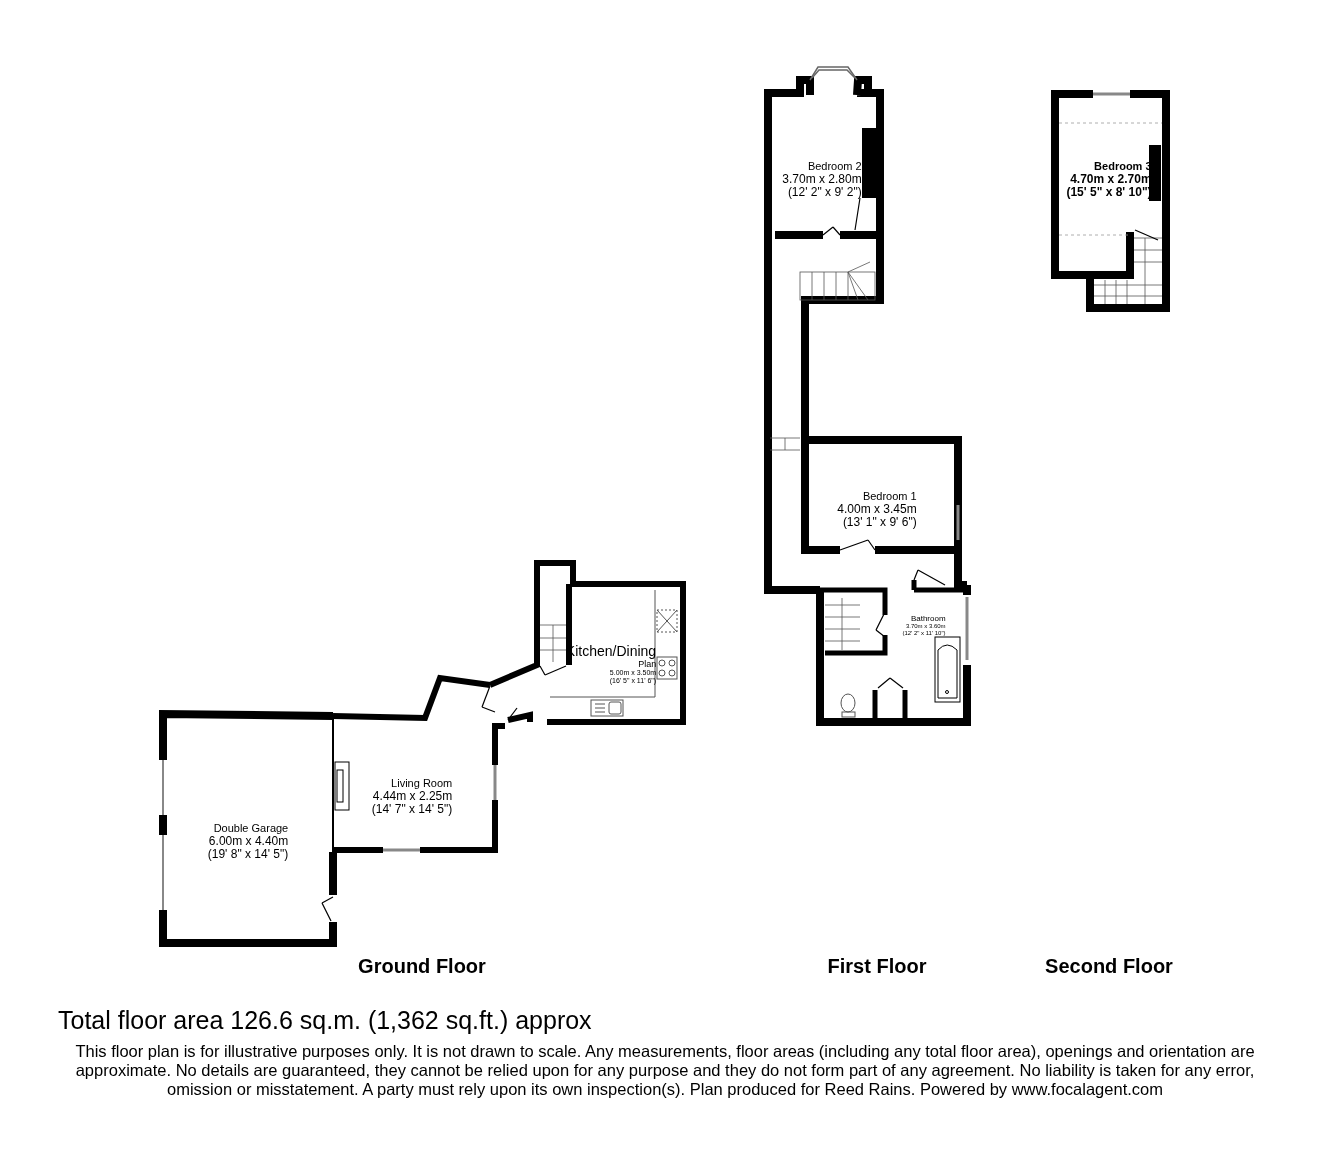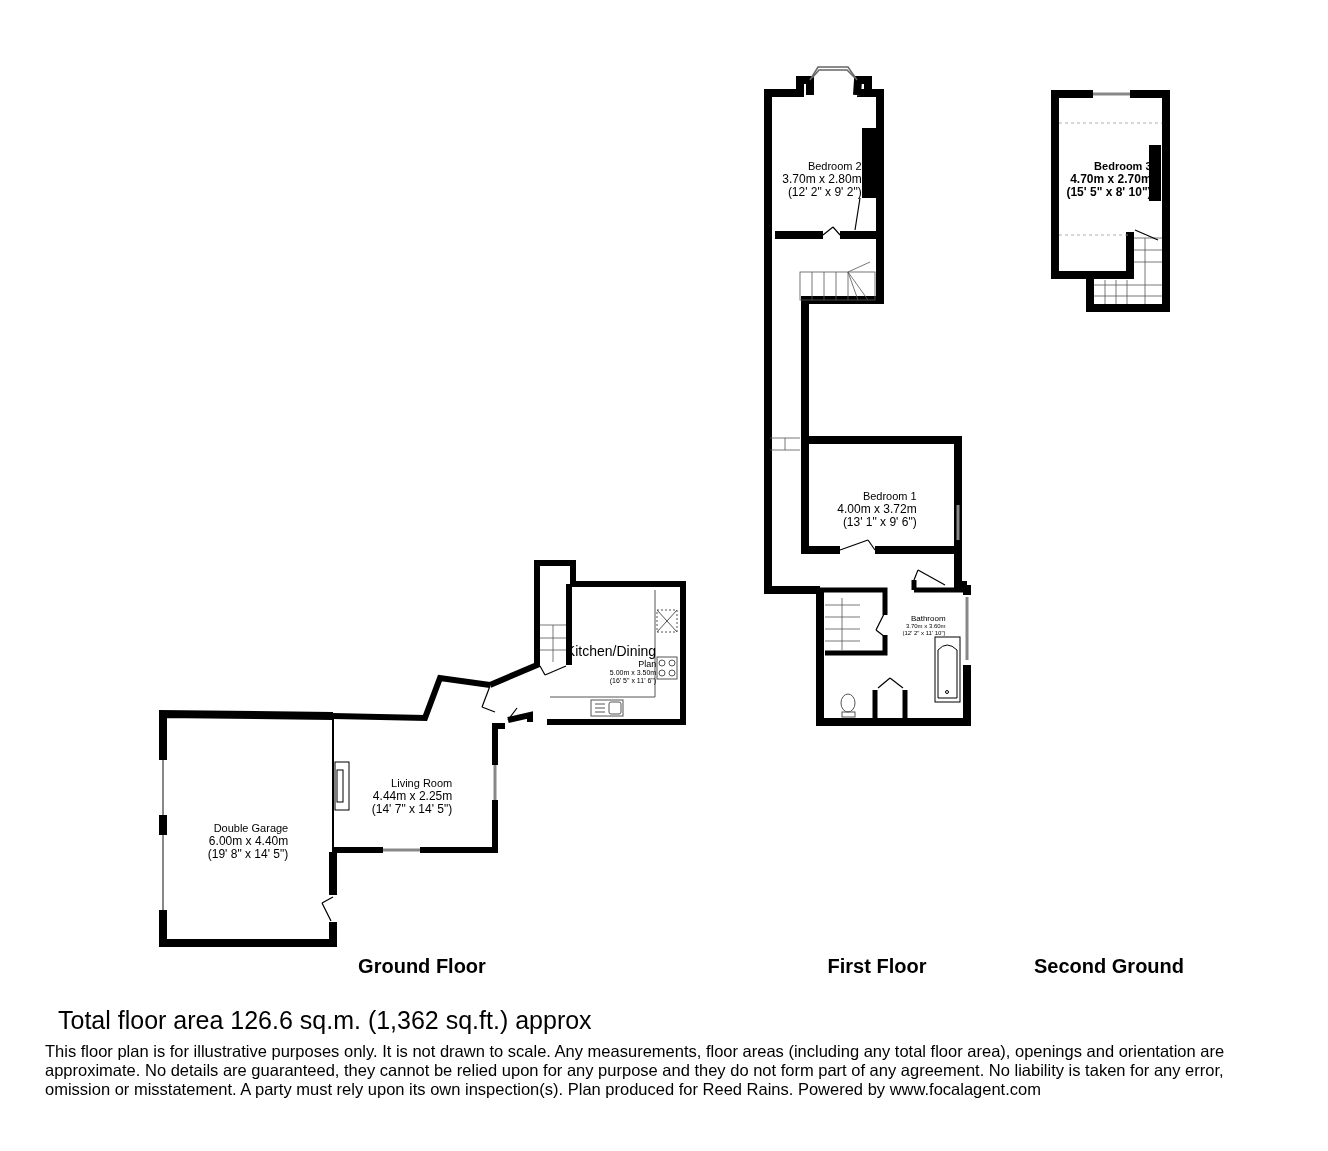--- a/index.html
+++ b/index.html
@@ -5,21 +5,21 @@
   html,body{margin:0;padding:0;background:#fff;}
   body{width:1328px;height:1151px;position:relative;overflow:hidden;font-family:"Liberation Sans",sans-serif;color:#000;}
   svg.plan{position:absolute;left:0;top:0;}
   .lbl{position:absolute;text-align:right;transform:translateX(-50%);line-height:1.15;white-space:nowrap;}
   .lbl .name{font-size:11px;}
   .lbl .dim{font-size:12px;}
   .lbl.small .name{font-size:8px;}
   .lbl.small .dim{font-size:6px;}
   .floor-title{position:absolute;font-weight:bold;font-size:20px;transform:translateX(-50%);white-space:nowrap;text-align:right;}
   .total{position:absolute;left:58px;top:990px;font-size:25px;white-space:nowrap;margin-top:16px;}
-  .disclaimer{position:absolute;left:45px;top:1042px;width:1240px;font-size:16.5px;line-height:19px;}
+  .disclaimer{position:absolute;left:45px;top:1042px;width:1240px;text-align:center;font-size:16.5px;line-height:19px;}
 </style>
 </head>
 <body>
 
 <svg class="plan" width="1328" height="960" viewBox="0 0 1328 960">
   <g fill="none" stroke="#000" stroke-linejoin="miter">
 
     <g>
 
       <g stroke-width="8">
@@ -204,32 +204,32 @@
   <div class="dim" style="font-size:7px;">5.00m x 3.50m</div>
   <div class="dim" style="font-size:7px;">(16' 5" x 11' 6")</div>
 </div>
 <div class="lbl" style="left:822px;top:160px;">
   <div class="name">Bedroom 2</div>
   <div class="dim">3.70m x 2.80m</div>
   <div class="dim">(12' 2" x 9' 2")</div>
 </div>
 <div class="lbl" style="left:877px;top:490px;">
   <div class="name">Bedroom 1</div>
-  <div class="dim">4.00m x 3.72m</div>
+  <div class="dim">4.00m x 3.45m</div>
   <div class="dim">(13' 1" x 9' 6")</div>
 </div>
 <div class="lbl small" style="left:924px;top:614px;">
   <div class="name">Bathroom</div>
   <div class="dim">3.70m x 3.60m</div>
   <div class="dim">(12' 2" x 11' 10")</div>
 </div>
 <div class="lbl" style="left:1109px;top:160px;font-weight:bold;">
   <div class="name">Bedroom 3</div>
   <div class="dim">4.70m x 2.70m</div>
   <div class="dim">(15' 5" x 8' 10")</div>
 </div>
 
 <div class="floor-title" style="left:422px;top:955px;">Ground Floor</div>
 <div class="floor-title" style="left:867px;top:955px;padding-left:20px;">First Floor</div>
-<div class="floor-title" style="left:1109px;top:955px;">Second Ground</div>
+<div class="floor-title" style="left:1109px;top:955px;">Second Floor</div>
 
 <div class="total">Total floor area 126.6 sq.m. (1,362 sq.ft.) approx</div>
 <div class="disclaimer">This floor plan is for illustrative purposes only. It is not drawn to scale. Any measurements, floor areas (including any total floor area), openings and orientation are approximate. No details are guaranteed, they cannot be relied upon for any purpose and they do not form part of any agreement. No liability is taken for any error, omission or misstatement. A party must rely upon its own inspection(s). Plan produced for Reed Rains. Powered by www.focalagent.com</div>
 
 </body></html>

